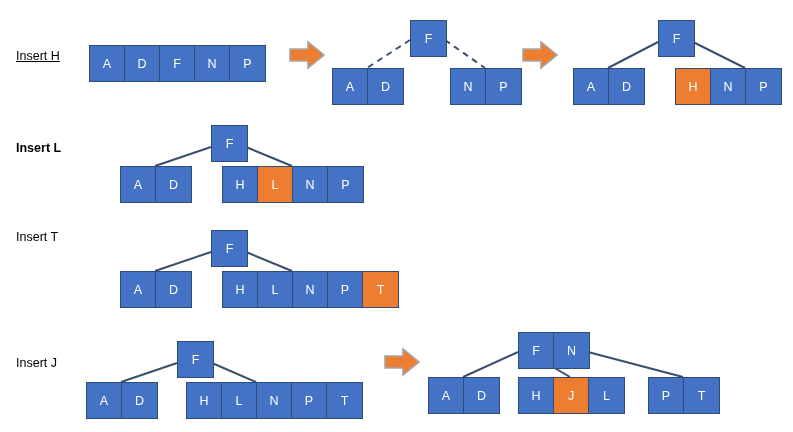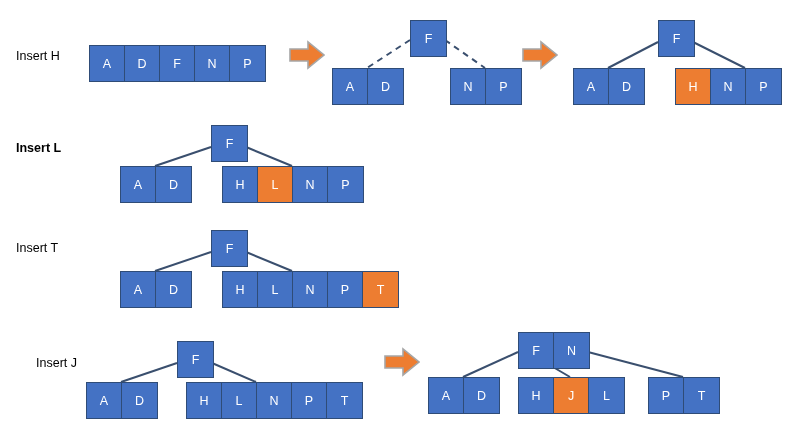--- a/index.html
+++ b/index.html
@@ -80,24 +80,24 @@
     <line x1="246" y1="252" x2="292" y2="271" stroke="#3a4f6e" stroke-width="2"></line>
 
     <line x1="177" y1="363" x2="121" y2="382" stroke="#3a4f6e" stroke-width="2"></line>
     <line x1="212" y1="363" x2="256" y2="382" stroke="#3a4f6e" stroke-width="2"></line>
 
     <line x1="518" y1="352" x2="463" y2="377" stroke="#3a4f6e" stroke-width="2"></line>
     <line x1="553" y1="367" x2="570" y2="377" stroke="#3a4f6e" stroke-width="2"></line>
     <line x1="588" y1="352" x2="683" y2="377" stroke="#3a4f6e" stroke-width="2"></line>
   </svg>
 
-  <div class="row-label" style="left:16px; top:50px;">Insert H</div>
+  <div class="row-label" style="left:16px; top:50px;text-decoration:underline;">Insert H</div>
   <div class="row-label" style="left:16px; top:142px;font-weight:bold;">Insert L</div>
-  <div class="row-label" style="left:16px; top:242px;">Insert T</div>
-  <div class="row-label" style="left:16px; top:357px;margin-left:20px;">Insert J</div>
+  <div class="row-label" style="left:16px; top:231px;">Insert T</div>
+  <div class="row-label" style="left:16px; top:357px;">Insert J</div>
 
   <div class="node" style="left:89px; top:45px;">
       <div class="cell">A</div>
       <div class="cell">D</div>
       <div class="cell">F</div>
       <div class="cell">N</div>
       <div class="cell">P</div>
     </div>
 
   <div class="node" style="left:410px; top:20px;">

